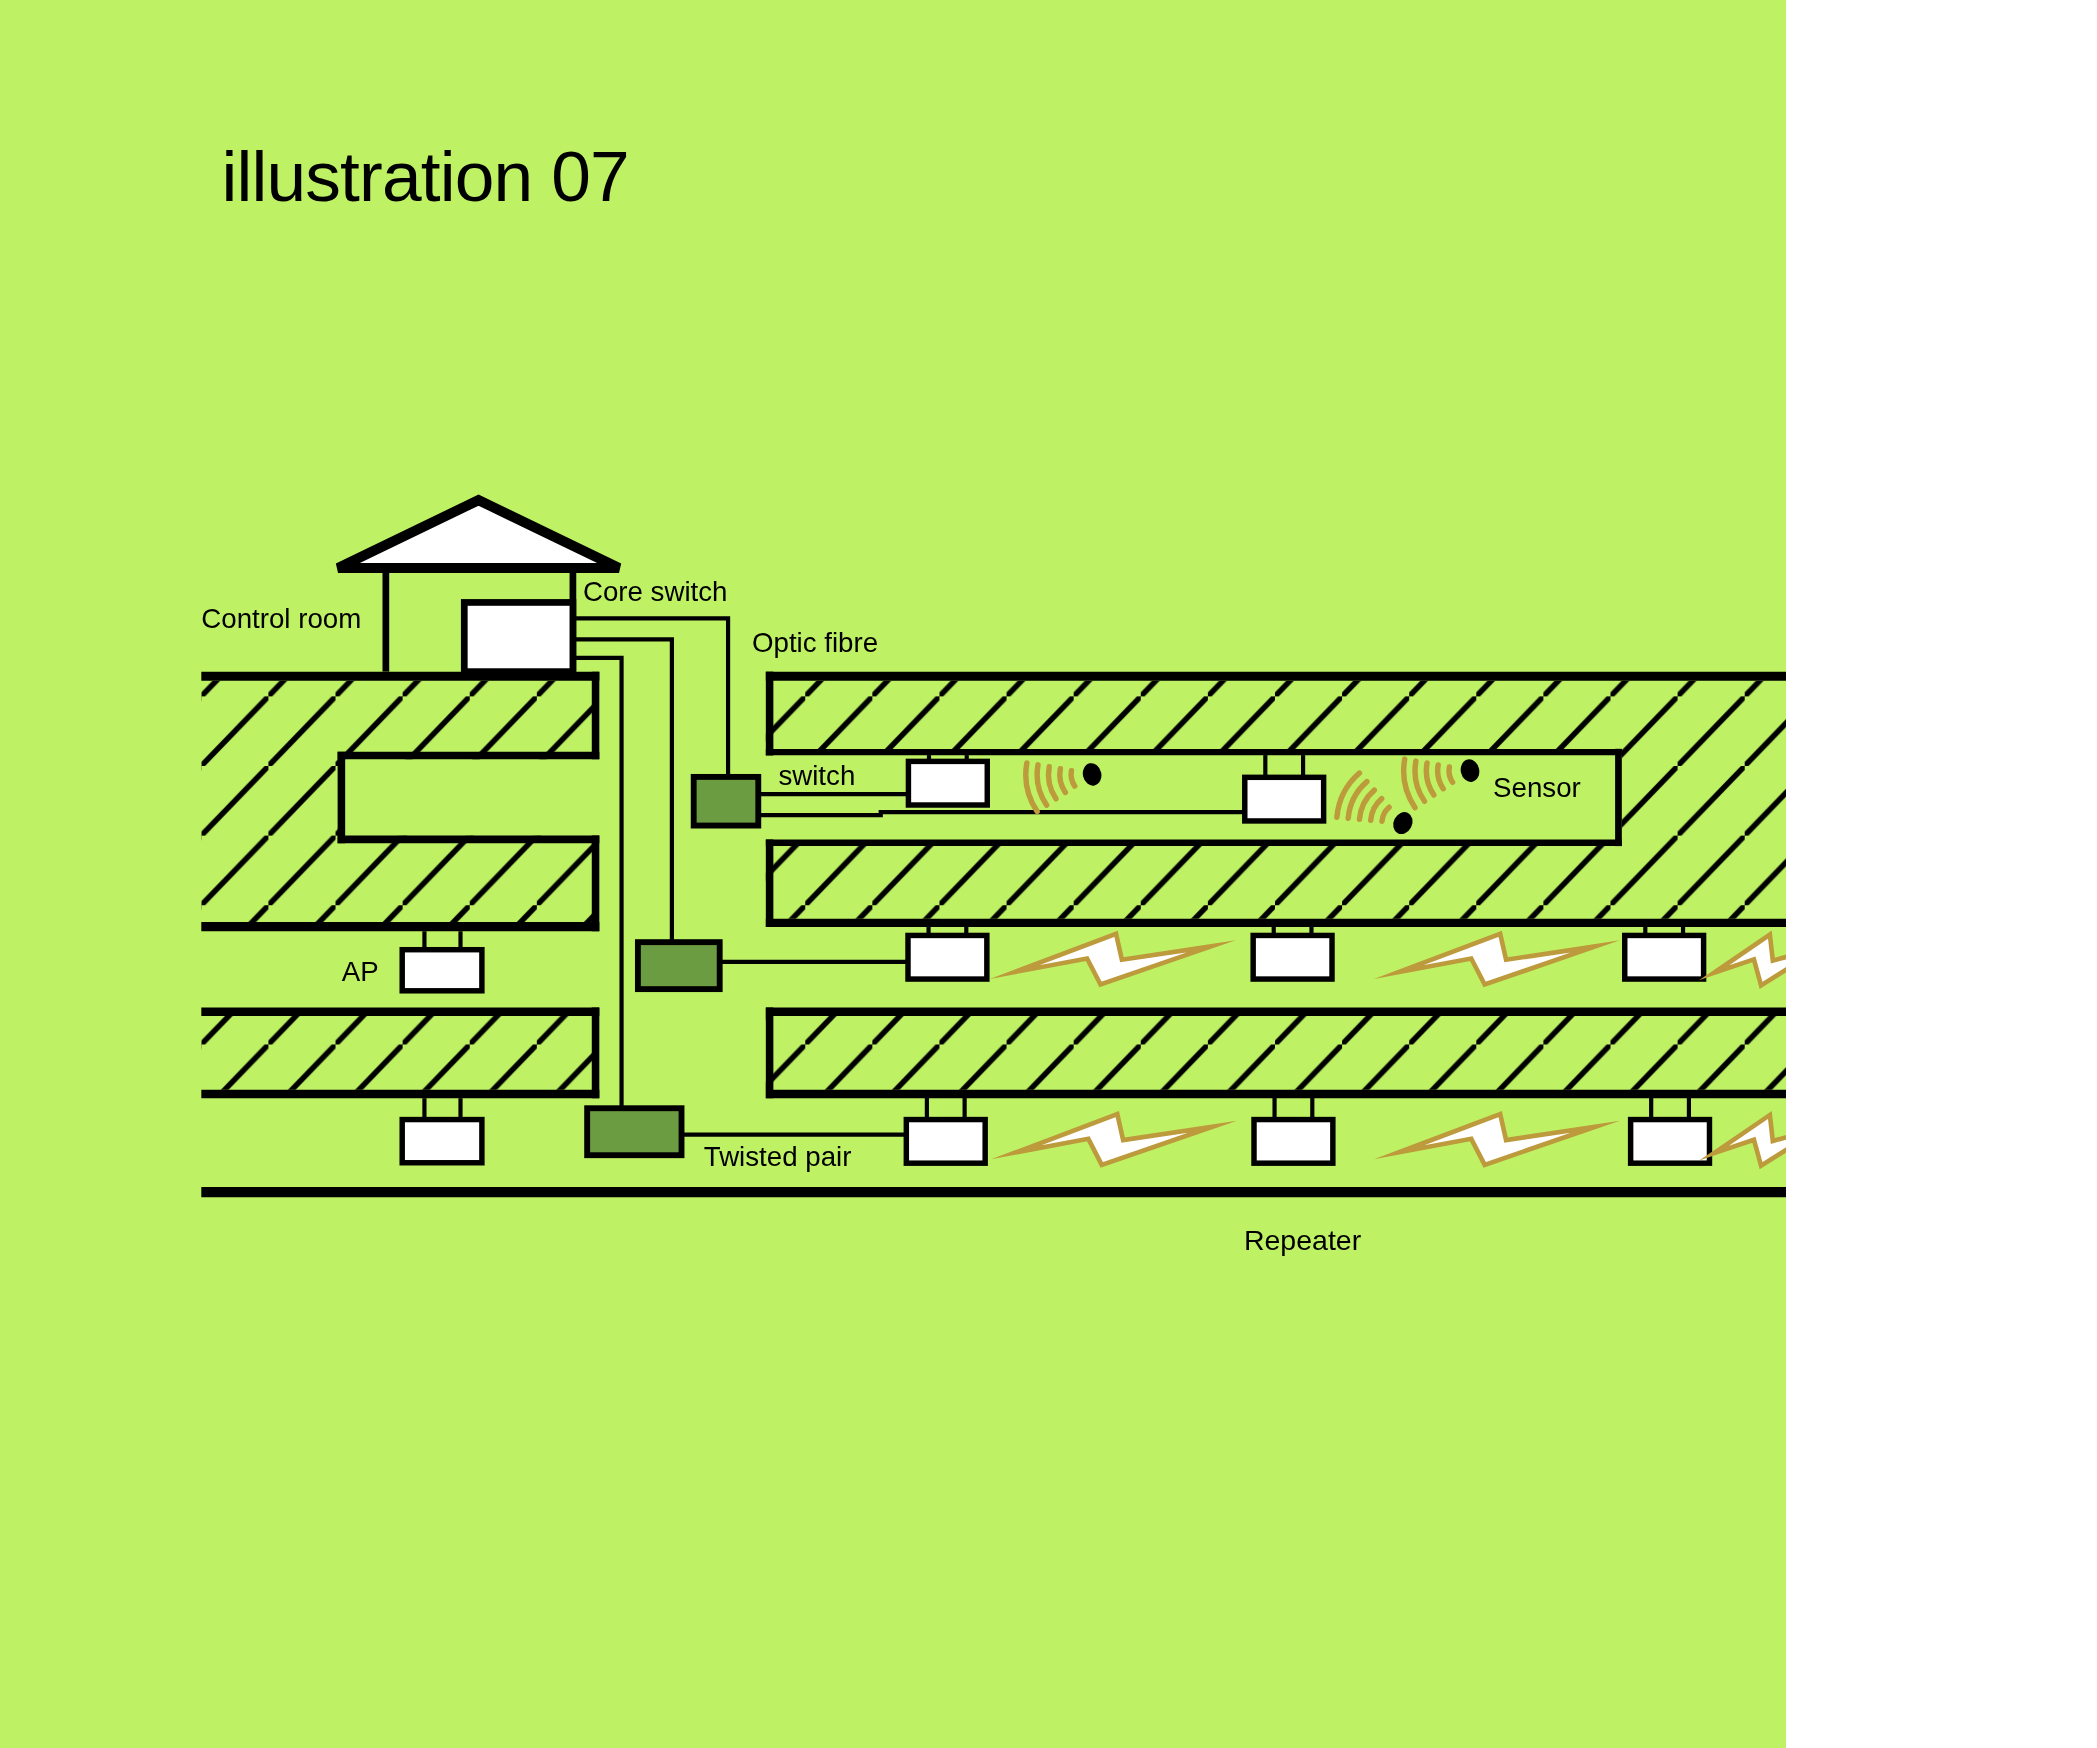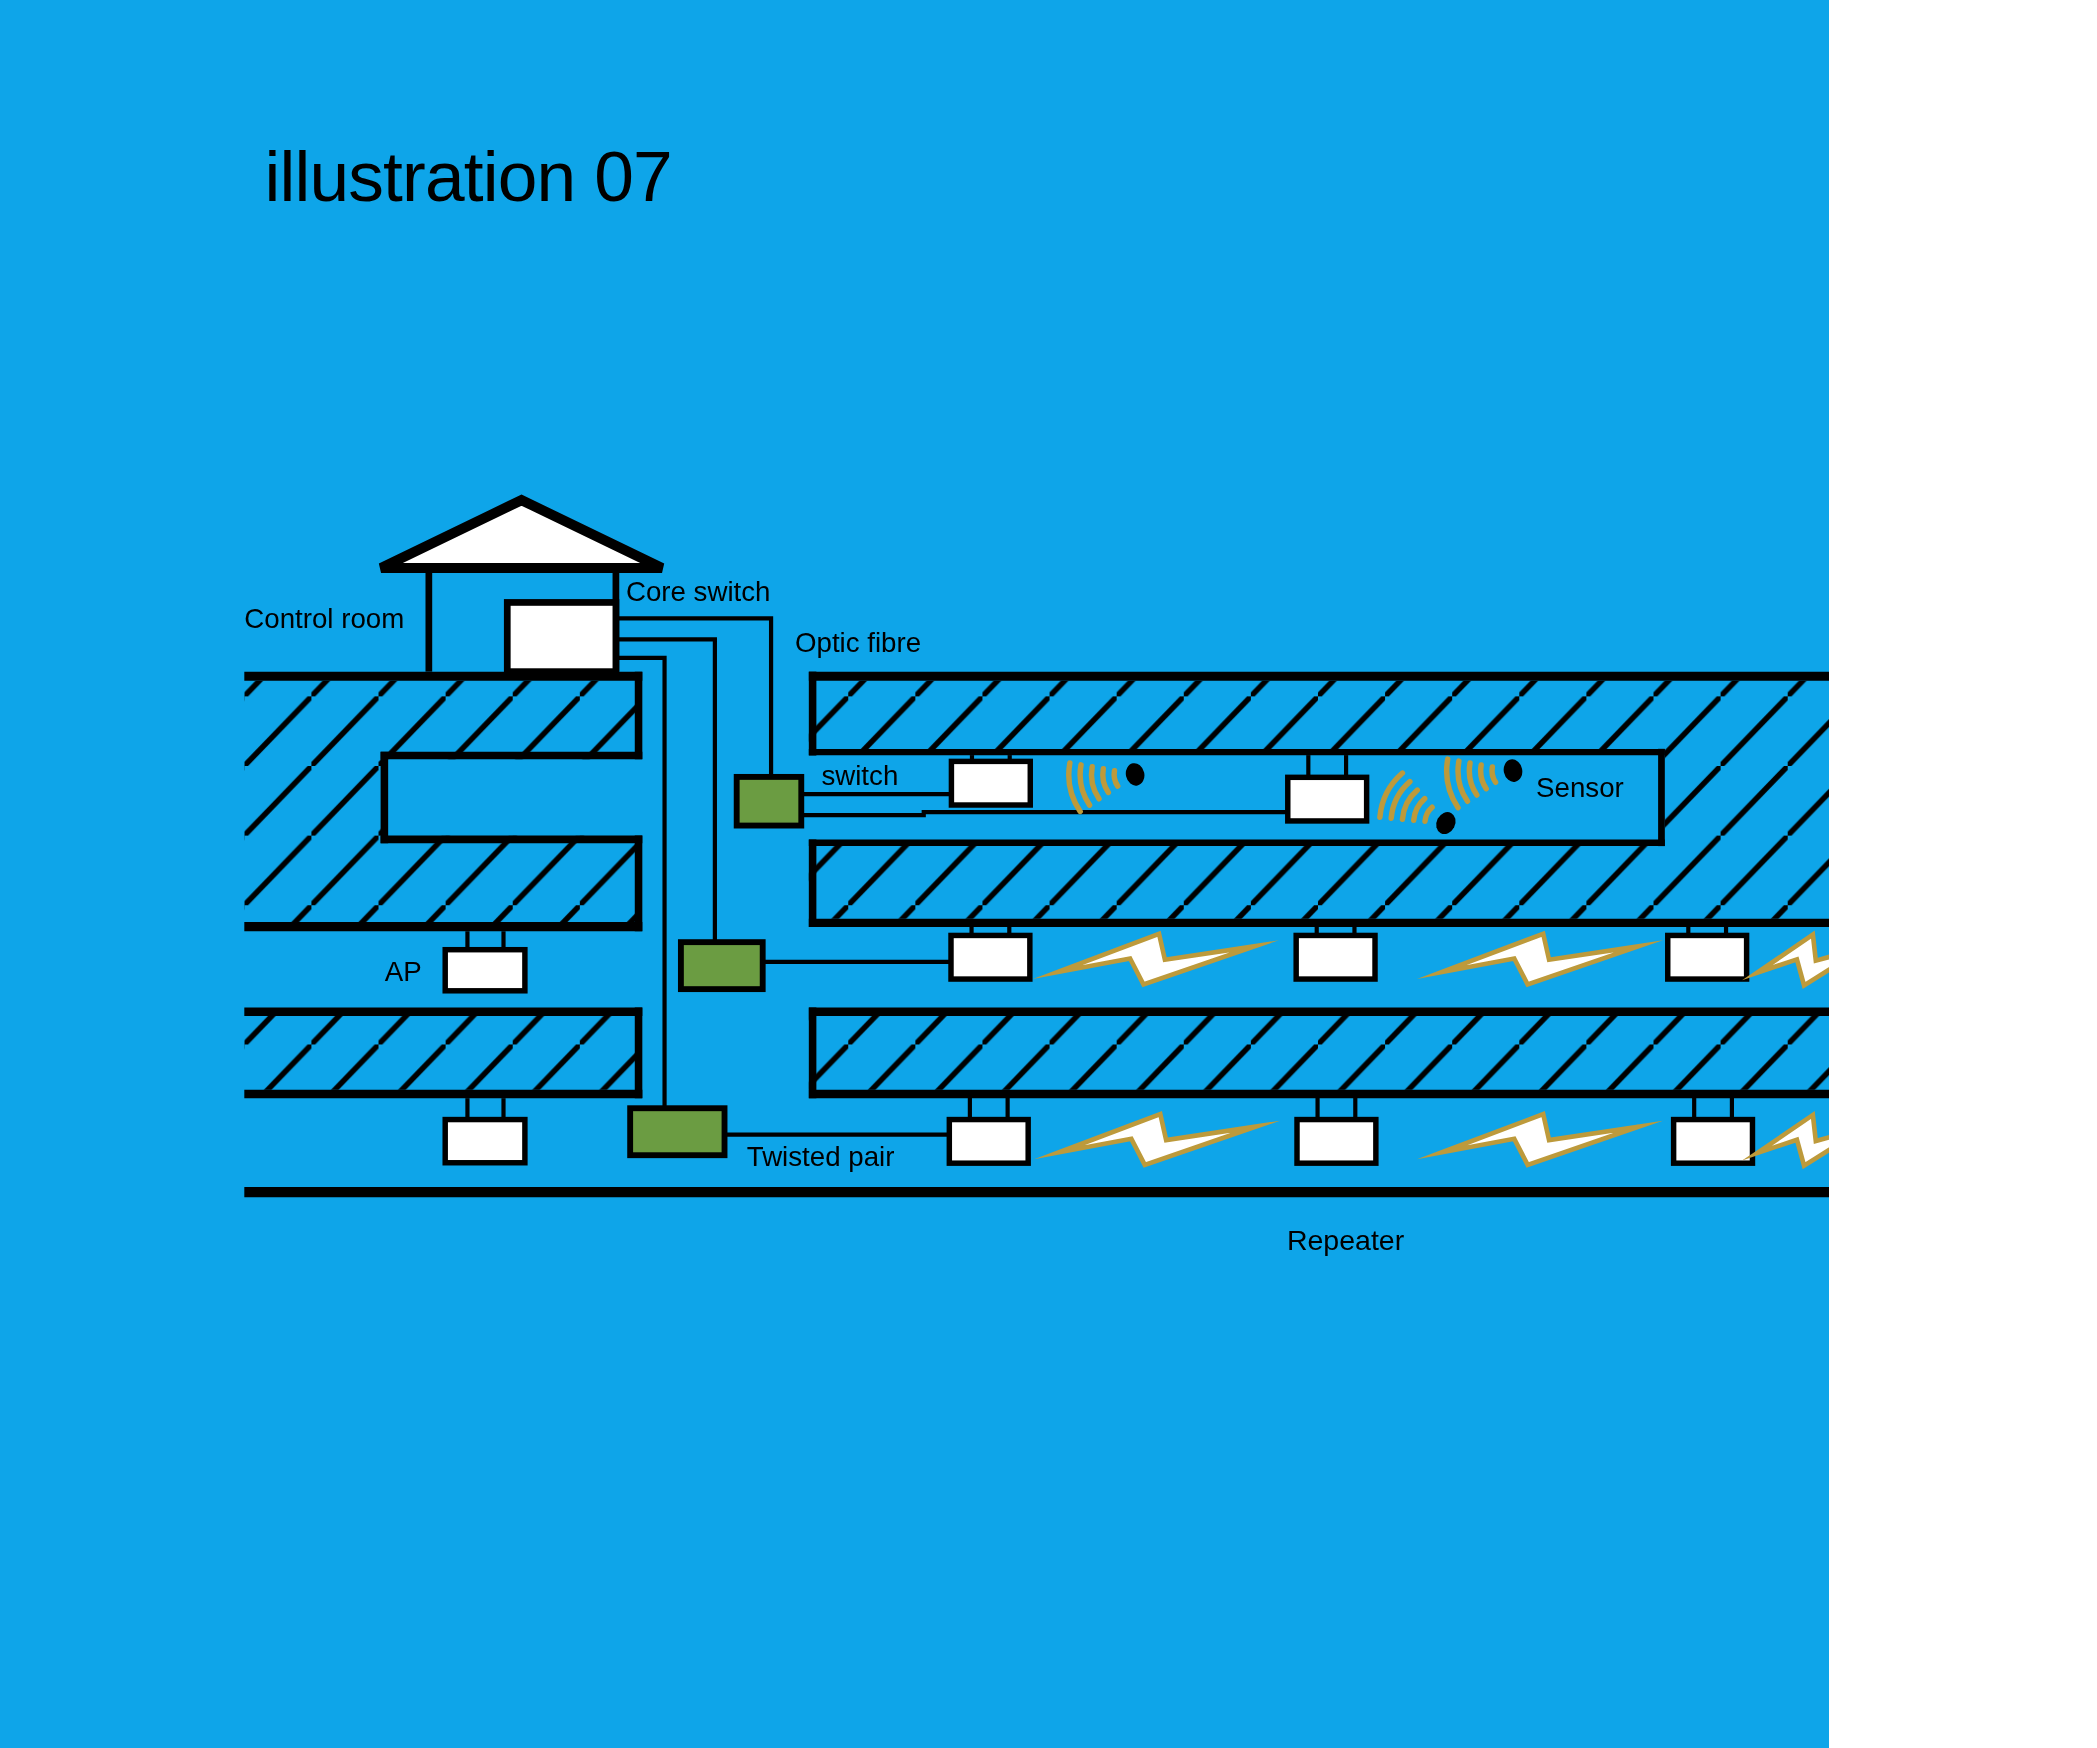--- a/index.html
+++ b/index.html
@@ -1,16 +1,16 @@
 <!DOCTYPE html>
 <html style="font-size:6.7px"><head>
 <meta charset="utf-8">
 <style>
   html,body{margin:0;padding:0;background:#ffffff;}
-  .page{position:relative;width:1786px;height:1748px;background:#0ea5e9;overflow:hidden;padding-left:43px;}
+  .page{position:relative;width:1786px;height:1748px;background:#bef264;overflow:hidden;}
   svg{display:block;}
   .title-text{font-family:"Liberation Sans",sans-serif;font-size:170px;letter-spacing:-2px;fill:#000;}
   .lbl{font-family:"Liberation Sans",sans-serif;font-size:66px;fill:#000;}
   .lbl-big{font-family:"Liberation Sans",sans-serif;font-size:68px;fill:#000;}
   .lbl-page{font-family:"Liberation Sans",sans-serif;font-size:62px;fill:#000;}
   .wifi-arc{fill:none;stroke:#bd9a3b;stroke-width:13;stroke-linecap:round;}
   .wifi-dot{fill:#000;stroke:none;}
   .bolt{fill:#ffffff;stroke:#bd9a3b;stroke-width:11;stroke-linejoin:miter;stroke-miterlimit:14;}
   .devbox{fill:#ffffff;stroke:#000;stroke-width:13;}
   .greenbox{fill:#6b9c42;stroke:#000;stroke-width:14;}

